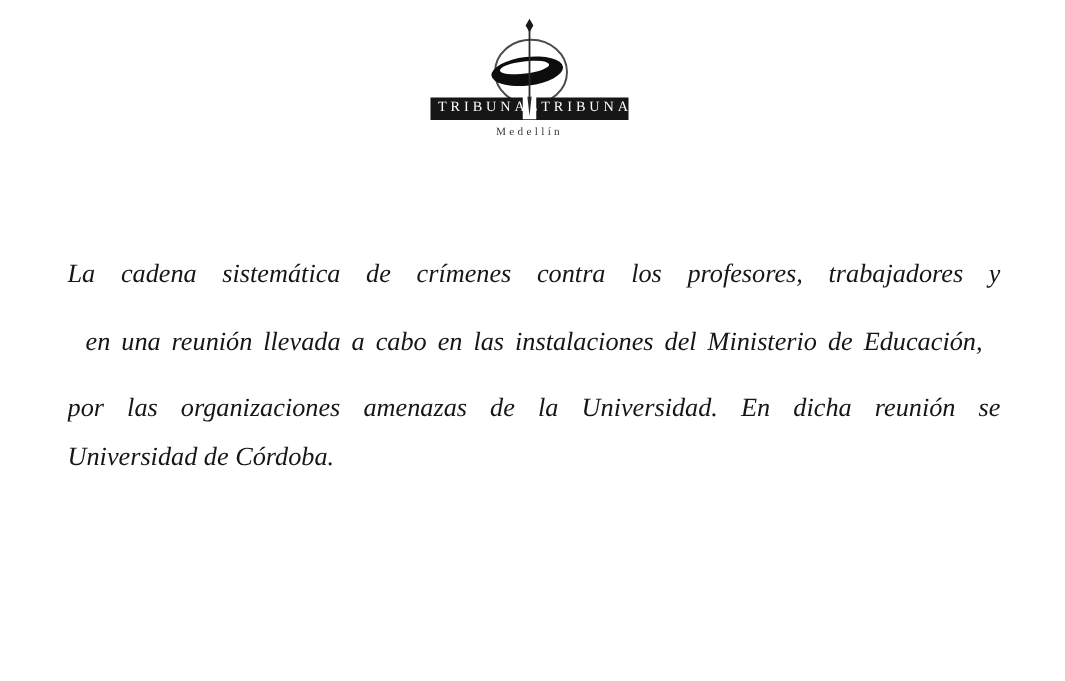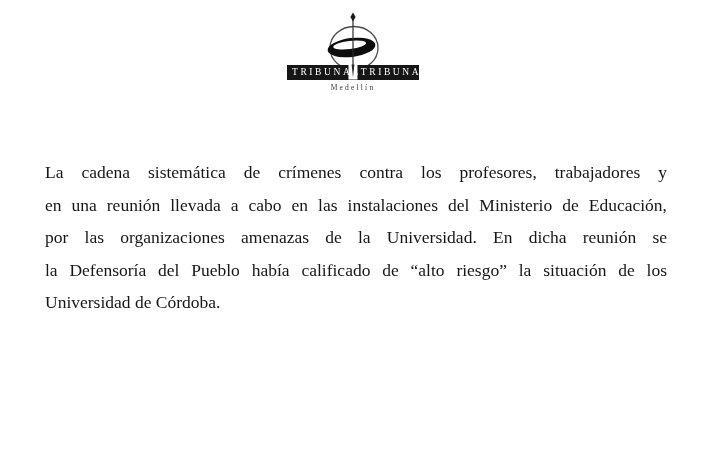--- a/index.html
+++ b/index.html
@@ -66,23 +66,24 @@
     text-align: center;
     font-size: 7.5px;
     letter-spacing: 2.2px;
     color: #3a3a3a;
     z-index: 2;
   }
 
   
   .body-text {
     position: absolute;
-    top: 156px;
+    top: 166px;
     left: 45px;
     width: 622px;
+    font-style: italic;
   }
   .line {
     height: 32.6px;
     line-height: 32.6px;
     font-size: 17.5px;
     color: #161616;
     white-space: normal;
     text-align: justify;
     text-align-last: justify;
     overflow: hidden;
@@ -123,19 +124,18 @@
       <polygon points="66,6.5 68.6,11 66,15.5 63.4,11" fill="#1a1a1a"></polygon>
 
       <polygon points="64.6,58.5 67.4,58.5 66,71.5" fill="#2a2a2a"></polygon>
     </svg>
 
     <div class="city">Medellín</div>
   </header>
 
   <main class="body-text">
     <p class="line" style="margin: 0px;">La cadena sistemática de crímenes contra los profesores, trabajadores y</p>
-    <p class="line" style="margin: 0px;">en una reunión llevada a cabo en las instalaciones del Ministerio de Educación,</p>
+    <p class="line" style="margin: 12px;">en una reunión llevada a cabo en las instalaciones del Ministerio de Educación,</p>
     <p class="line" style="margin: 0px;">por las organizaciones amenazas de la Universidad. En dicha reunión se</p>
-    <p class="line" style="margin: 0px;">la Defensoría del Pueblo había calificado de “alto riesgo” la situación de los</p>
     <p class="line last" style="margin: 0px;">Universidad de Córdoba.</p>
   </main>
 
 </div>
 
 </body></html>

